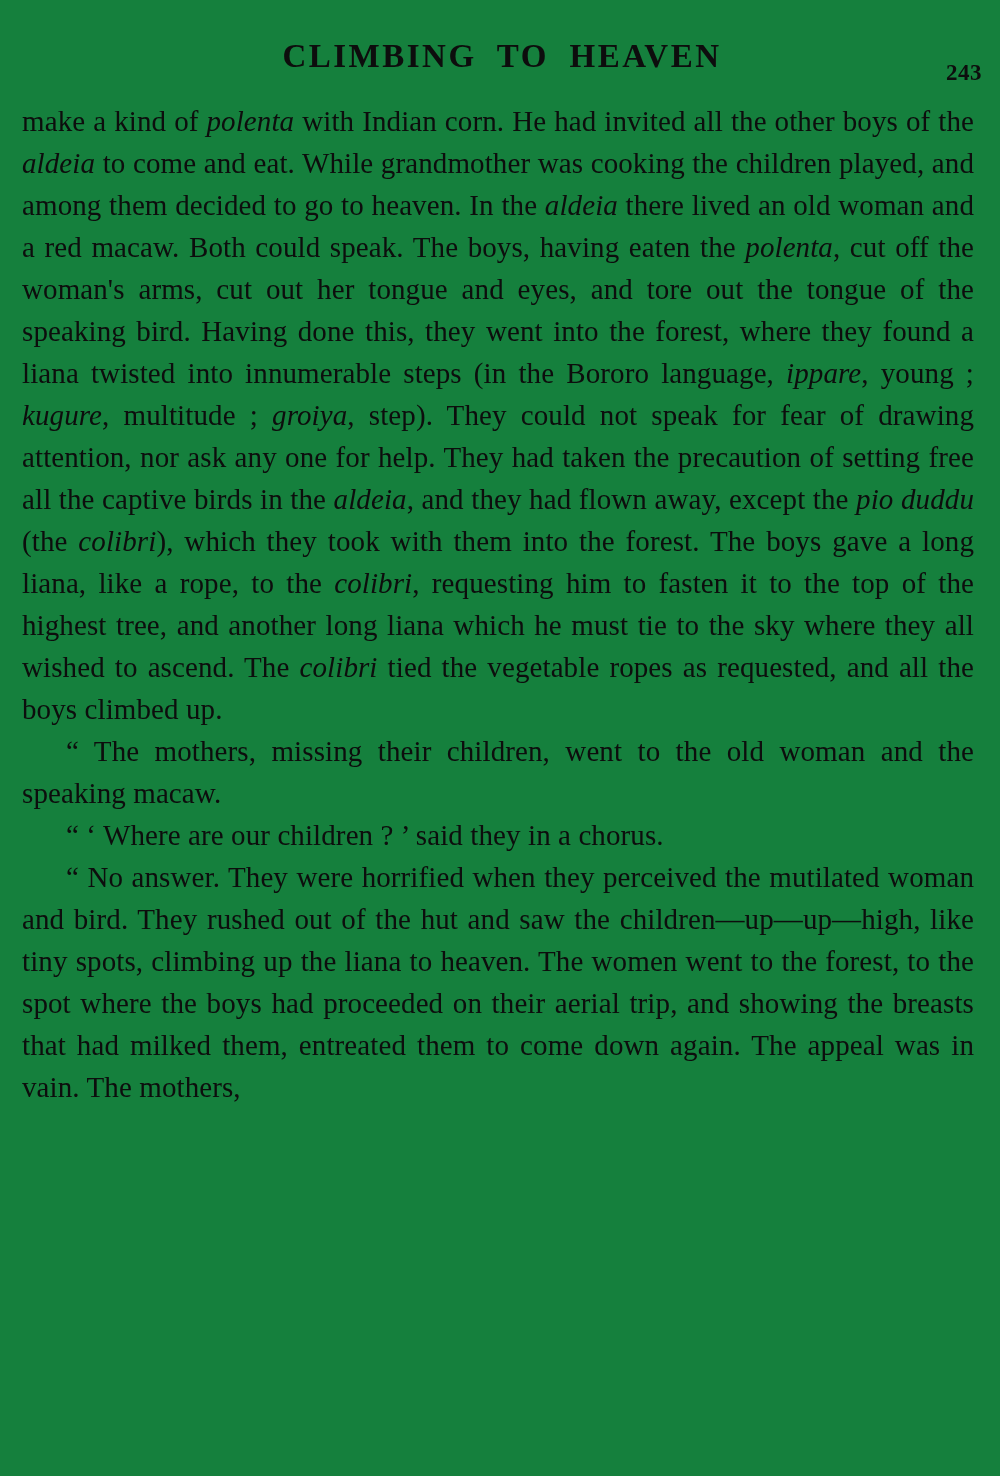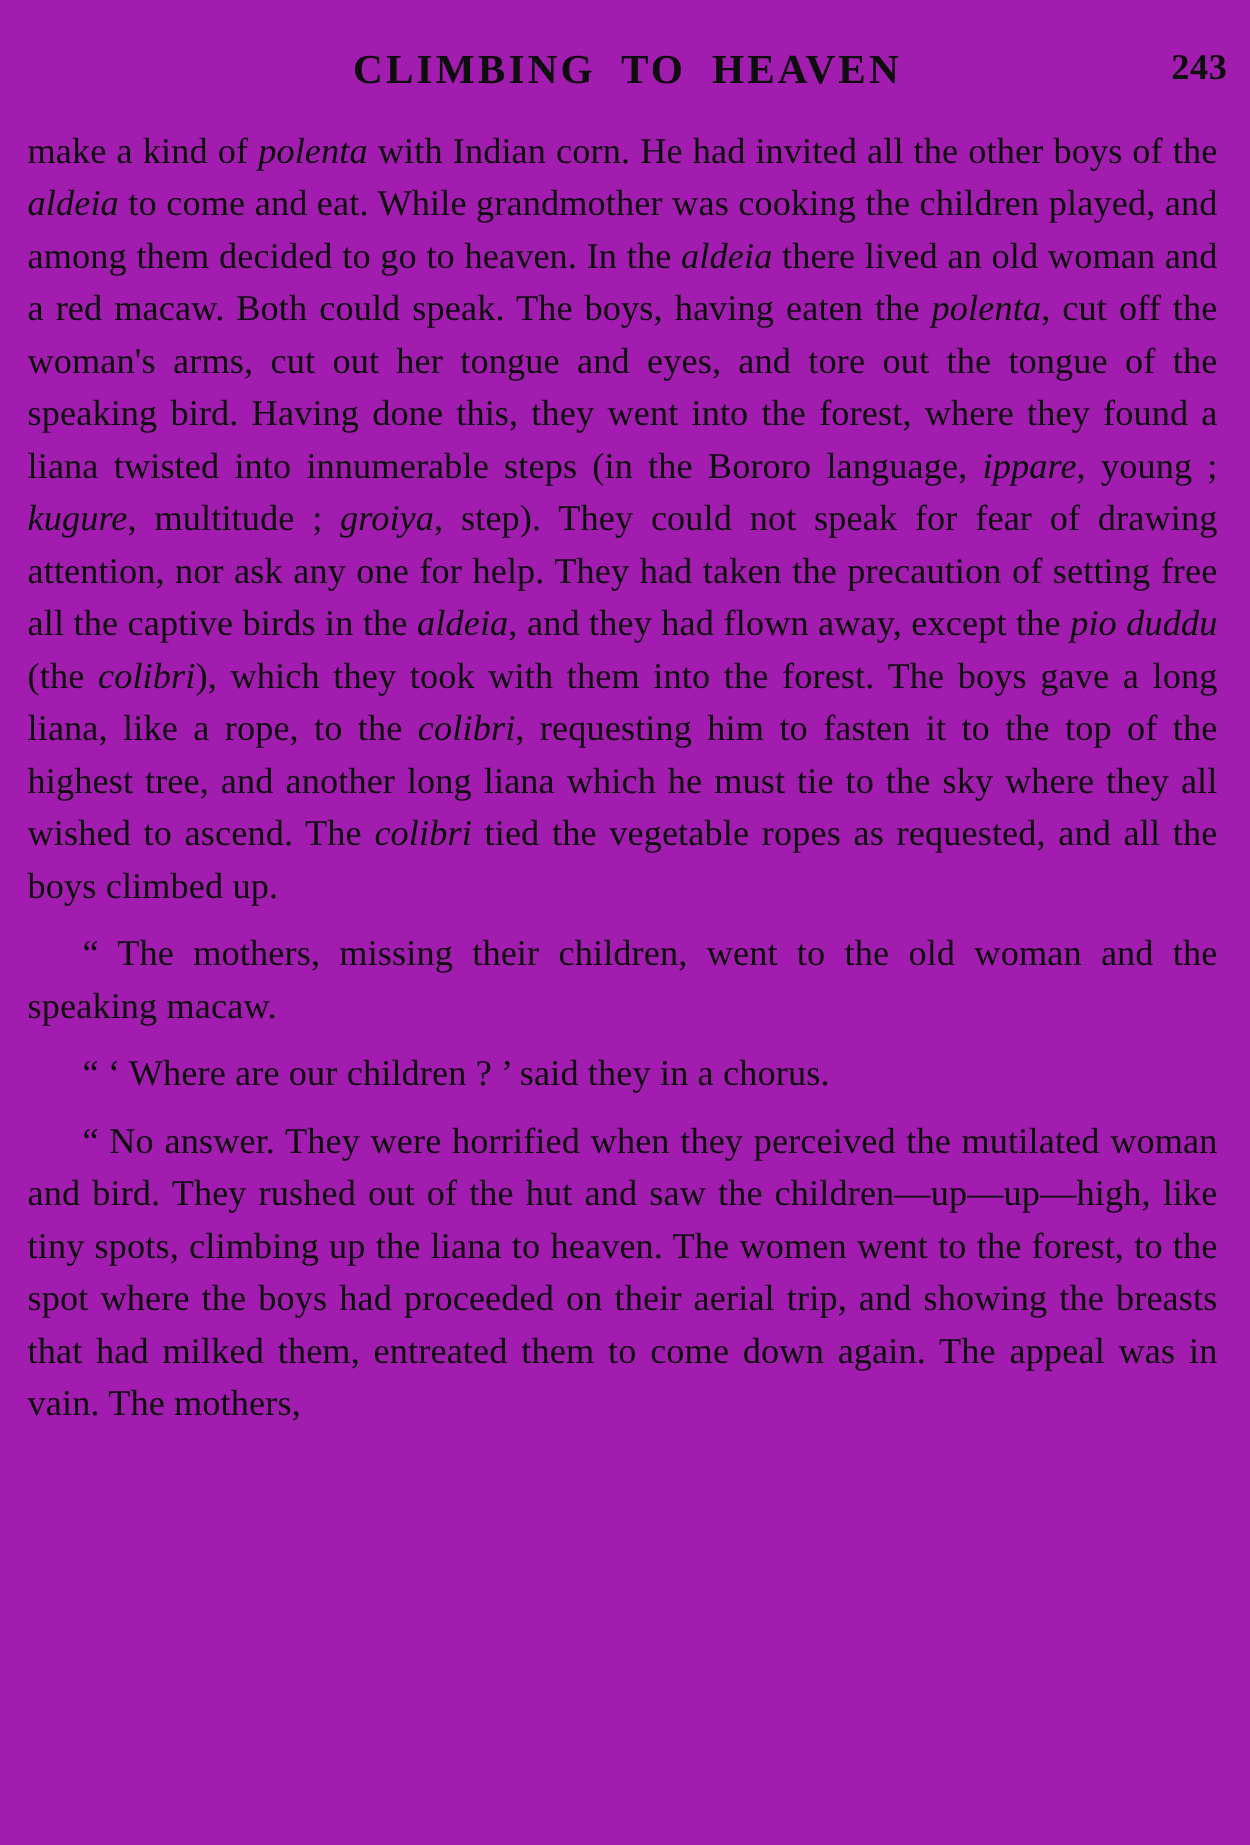--- a/index.html
+++ b/index.html
@@ -14,21 +14,21 @@
     color: #0d0d0d;
     position: relative;
     overflow: hidden;
   }
   .page {
     position: absolute;
     left: 0;
     top: 0;
     width: 1000px;
     height: 1476px;
-    background: #a21caf;
+    background: #15803d;
   }
   .header {
     position: absolute;
     top: 38px;
     left: 22px;
     right: 18px;
     height: 46px;
   }
   .running-title {
     position: absolute;
@@ -37,42 +37,41 @@
     text-align: center;
     font-size: 33px;
     letter-spacing: 2.5px;
     word-spacing: 10px;
     font-weight: 700;
     white-space: nowrap;
   }
   .folio {
     position: absolute;
     right: 0;
-    top: 0;
-    font-size: 29px;
+    top: 22px;
+    font-size: 23px;
     font-weight: 700;
     letter-spacing: 0.5px;
   }
   .body-text {
     position: absolute;
     top: 100px;
     left: 22px;
     width: 952px;
   }
   p.para {
     margin: 0;
     font-size: 29px;
     line-height: 42px;
     text-align: justify;
     text-justify: inter-word;
     letter-spacing: 0.1px;
   }
   p.para.indent {
     text-indent: 44px;
-    margin-top: 12px;
   }
   .it { font-style: italic; }
 </style>
 </head>
 <body>
 
 <div class="page">
 
   <div class="header">
     <div class="running-title">CLIMBING TO HEAVEN</div>

